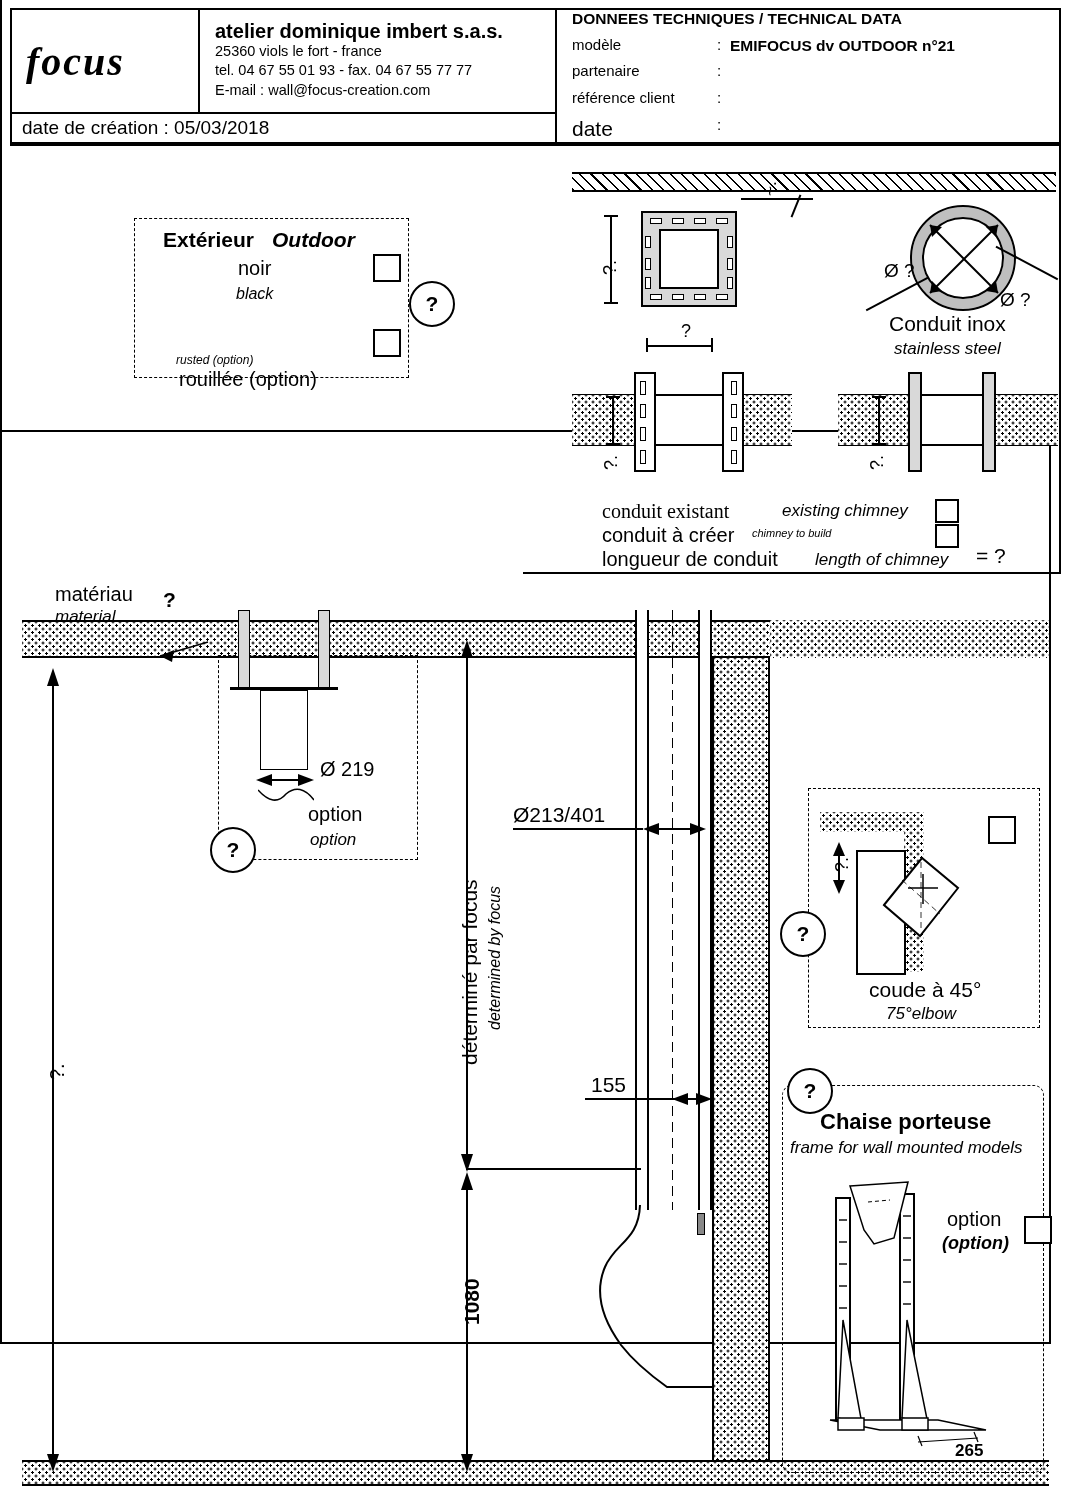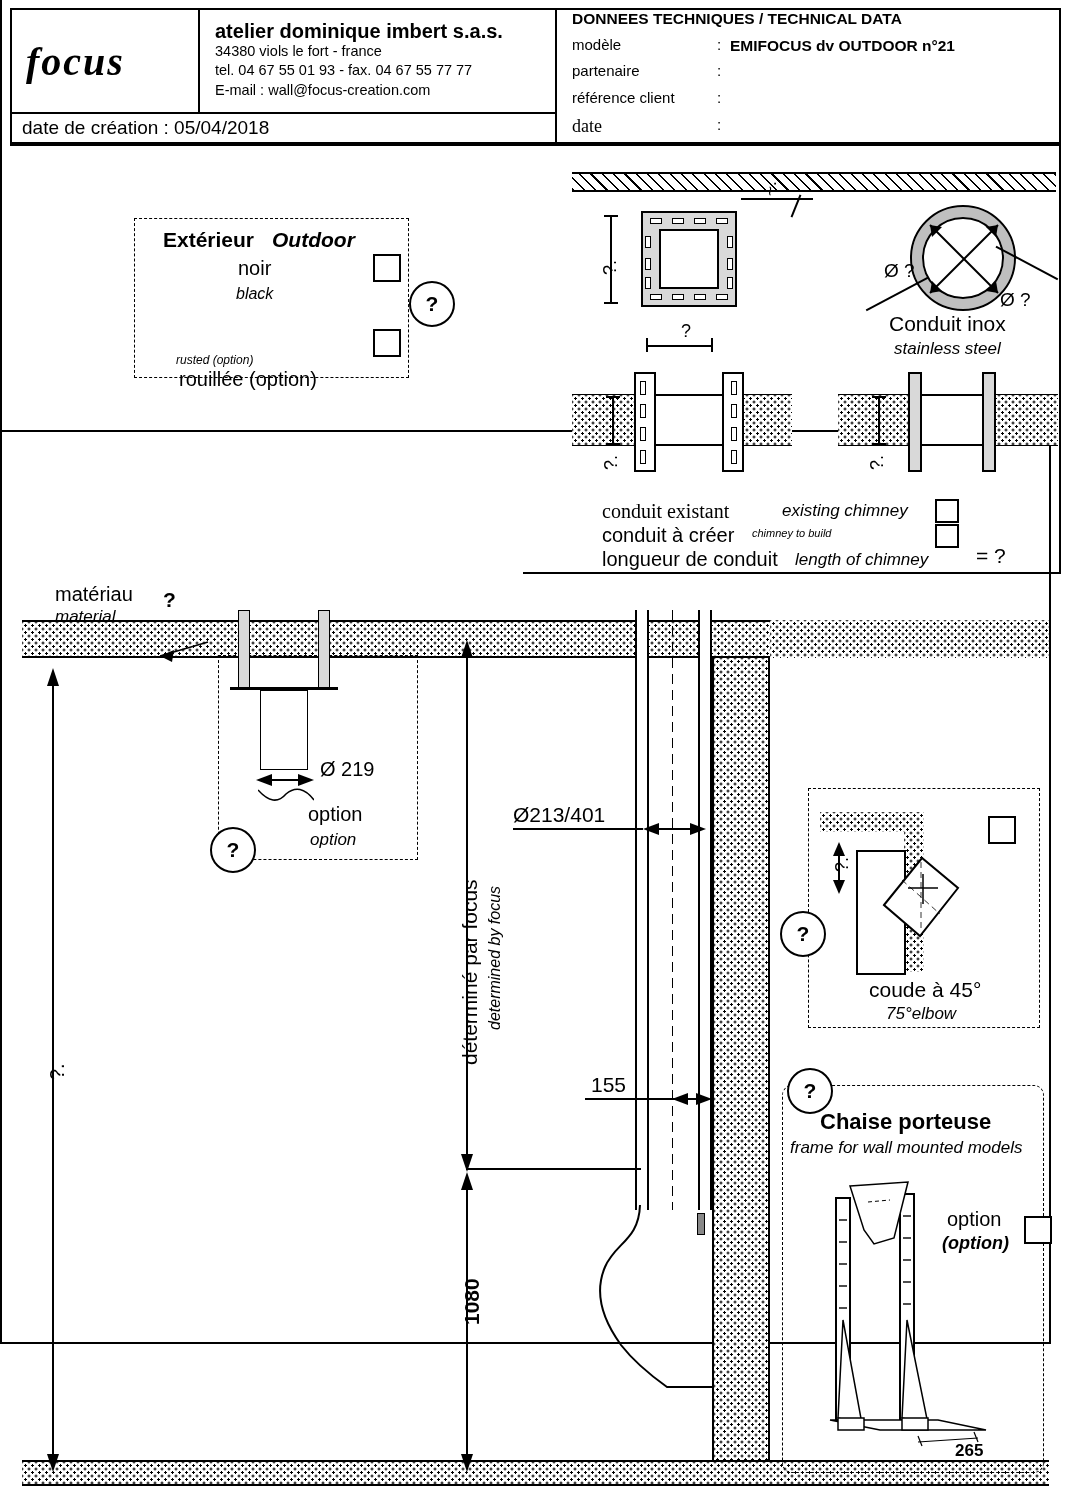--- a/index.html
+++ b/index.html
@@ -49,38 +49,38 @@
 <div id="sheet">
 
   <div id="header" class="bx"></div>
   <div id="logoCell" class="bx"></div>
   <div id="hdrMidBorder" class="ln"></div>
   <div id="dateCell" class="bx"></div>
 
   <div class="t logo-text" style="left:26px;top:40px;">focus</div>
 
   <div class="t bold" style="left:215px;top:20px;font-size:20px;">atelier dominique imbert s.a.s.</div>
-  <div class="t" style="left:215px;top:44px;font-size:14.5px;">34380 viols le fort  -   france</div>
+  <div class="t" style="left:215px;top:44px;font-size:14.5px;">25360 viols le fort  -   france</div>
   <div class="t" style="left:215px;top:63px;font-size:14.5px;">tel. 04 67 55 01 93  -   fax. 04 67 55 77 77</div>
   <div class="t" style="left:215px;top:83px;font-size:14.5px;">E-mail : wall@focus-creation.com</div>
-  <div class="t" style="left:22px;top:118px;font-size:19px;">date de création : 05/04/2018</div>
+  <div class="t" style="left:22px;top:118px;font-size:19px;">date de création : 05/03/2018</div>
 
   <div class="t bold" style="left:572px;top:10px;font-size:15.5px;">DONNEES TECHNIQUES / TECHNICAL DATA</div>
 
   <div class="t" style="left:572px;top:37px;font-size:15px;">modèle</div>
   <div class="t" style="left:717px;top:37px;font-size:15px;">:</div>
   <div class="t bold" style="left:730px;top:37px;font-size:15.5px;">EMIFOCUS dv OUTDOOR n°21</div>
 
   <div class="t" style="left:572px;top:63px;font-size:15px;">partenaire</div>
   <div class="t" style="left:717px;top:63px;font-size:15px;">:</div>
 
   <div class="t" style="left:572px;top:90px;font-size:15px;">référence client</div>
   <div class="t" style="left:717px;top:90px;font-size:15px;">:</div>
 
-  <div class="t" style="left:572px;top:117px;font-size:18px;font-family:Liberation Serif, serif;">date</div>
+  <div class="t" style="left:572px;top:117px;font-size:21px;">date</div>
   <div class="t" style="left:717px;top:117px;font-size:15px;">:</div>
 
   <div class="ln" style="left:10px;top:144px;width:1051px;height:2px;"></div>
   <div id="vDivTop"></div>
   <div class="ln" style="left:523px;top:572px;width:538px;height:2px;"></div>
   <div class="ln" style="left:1059px;top:144px;width:2px;height:430px;"></div>
 
   <div class="dash" style="left:134px;top:218px;width:275px;height:160px;"></div>
   <div class="t bold" style="left:163px;top:228px;font-size:21px;">Extérieur</div>
   <div class="t bold it" style="left:272px;top:228px;font-size:21px;">Outdoor</div>
@@ -180,21 +180,21 @@
 
   <div class="t" style="left:602px;top:500px;font-size:20px;font-family:Liberation Serif, serif;">conduit existant</div>
   <div class="t it" style="left:782px;top:502px;font-size:17px;">existing chimney</div>
   <div class="cbox" style="left:935px;top:499px;width:24px;height:24px;"></div>
 
   <div class="t" style="left:602px;top:524px;font-size:20px;">conduit à créer</div>
   <div class="t it" style="left:752px;top:527px;font-size:11px;">chimney to build</div>
   <div class="cbox" style="left:935px;top:524px;width:24px;height:24px;"></div>
 
   <div class="t" style="left:602px;top:548px;font-size:20px;">longueur de conduit</div>
-  <div class="t it" style="left:795px;top:551px;font-size:17px;">length of chimney</div>
+  <div class="t it" style="left:815px;top:551px;font-size:17px;">length of chimney</div>
   <div class="t" style="left:976px;top:544px;font-size:21px;">= ?</div>
 
   <div id="mainPanel"></div>
 
   <div class="speck" style="position:absolute;left:22px;top:620px;width:1027px;height:38px;border-top:2px solid #000;border-bottom:2px solid #000;box-sizing:border-box;"></div>
 
   <div class="speck" style="position:absolute;left:22px;top:1460px;width:1027px;height:26px;border-top:2px solid #000;border-bottom:2px solid #000;box-sizing:border-box;"></div>
 
   <div class="speck" style="position:absolute;left:712px;top:658px;width:58px;height:802px;border-left:2px solid #000;border-right:2px solid #000;box-sizing:border-box;"></div>
 

